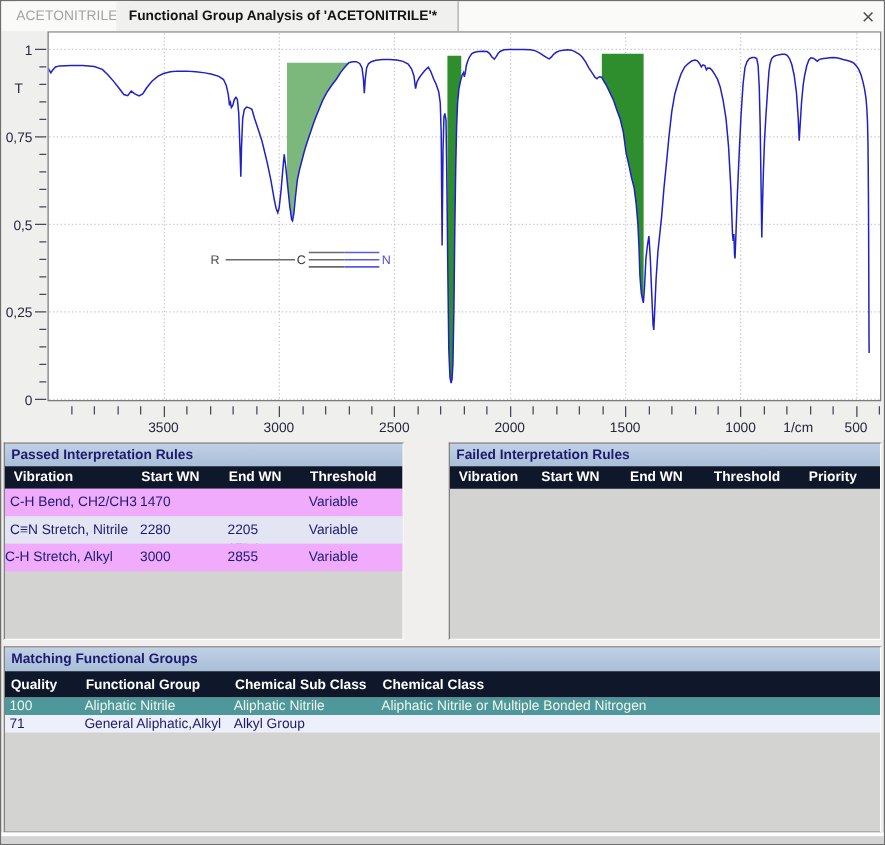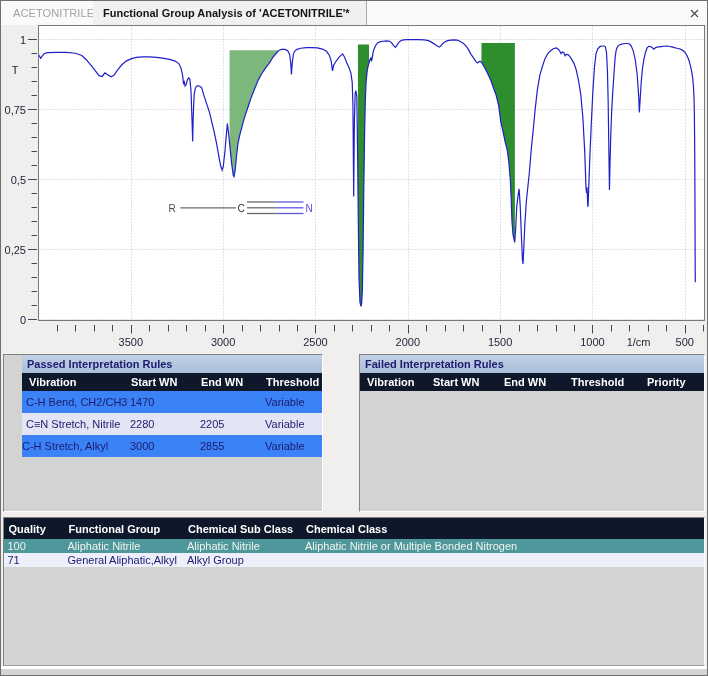--- a/index.html
+++ b/index.html
@@ -7,48 +7,48 @@
   #window{
     position:relative;width:708px;height:676px;
     background:#f0efed;
     border:1px solid #6e6e6e;
     font-family:"Liberation Sans", sans-serif;
     overflow:hidden;
   }
   
   #tabbar{position:absolute;left:0;top:0;width:706px;height:24px;background:#fafaf9;}
   .tab{position:absolute;top:0;height:24px;font-size:11px;line-height:24px;white-space:nowrap;cursor:default;}
-  #tab-inactive{left:0;width:93px;color:#a3a3a3;background:#fafaf9;padding-left:12px;letter-spacing:0.1px;}
+  #tab-inactive{left:12px;width:93px;color:#a3a3a3;background:#fafaf9;letter-spacing:0.1px;}
   #tab-active{left:92px;width:273.5px;color:#141414;background:#f0f0ef;font-weight:bold;padding-left:10px;}
   #tab-sep{position:absolute;left:364.5px;top:0;width:1px;height:24px;background:#aba9a6;}
   #close-btn{position:absolute;right:7px;top:7px;width:11px;height:11px;}
   
   #spectrum{position:absolute;left:0;top:24px;width:706px;height:327px;background:#efefee;}
   
   .panel{
     position:absolute;background:#d3d3d2;
     border-top:1px solid #828282;border-left:1px solid #828282;
     border-bottom:1px solid #ffffff;border-right:1px solid #ffffff;
     overflow:hidden;font-size:11px;
   }
-  #panel-passed{left:2px;top:353px;width:320px;height:158px;padding-left:18px;}
+  #panel-passed{left:2px;top:353px;width:320px;height:158px;}
   #panel-failed{left:358px;top:353px;width:346px;height:158px;}
   #panel-matching{left:2px;top:516px;width:702px;height:149px;border-bottom:1px solid #9c9c9c;}
   #bottom-strip-white{position:absolute;left:0;top:665px;width:706px;height:3px;background:#ffffff;}
   #bottom-strip-gray{position:absolute;left:0;top:668px;width:706px;height:6px;background:#d4d4d4;}
   .band{
     position:relative;height:18px;line-height:18px;
     background:linear-gradient(#c1d0e5,#a9bed8);
     color:#1b1b6e;font-weight:bold;padding-left:5px;white-space:nowrap;
   }
   #panel-matching .band{height:19px;line-height:19px;}
   .thead{position:relative;height:18px;background:#0f172a;color:#ffffff;font-weight:bold;}
   #panel-matching .thead{height:21px;}
   .thead .cell{font-weight:bold;color:#ffffff;}
-  .row{position:relative;background:#3b82f6;color:#1b1b6e;}
+  .row{position:relative;background:#f0abfc;color:#1b1b6e;}
   .rules-row{height:22px;}
   .match-row{height:14px;}
   .row.alt{background:#e4e5f4;}
   .row.sel{background:#4e979a;color:#f2f5ee;}
   .row.lav{background:#edeffa;}
   .cell{
     position:absolute;top:0;height:100%;white-space:nowrap;overflow:hidden;
     display:flex;align-items:center;
   }
 </style>
@@ -223,20 +223,21 @@
         <div class="cell" style="left: 7px; right: 0px;">Vibration</div>
         <div class="cell" style="left: 73px; right: 0px;">Start WN</div>
         <div class="cell" style="left: 144px; right: 0px;">End WN</div>
         <div class="cell" style="left: 211px; right: 0px;">Threshold</div>
         <div class="cell" style="left: 287px; right: 0px;">Priority</div>
       </div>
     <div class="tbody"></div>
   </div>
 
   <div id="panel-matching" class="panel">
+    <div class="band">Matching Functional Groups</div>
     <div class="thead">
         <div class="cell" style="left: 4.5px; right: 0px;">Quality</div>
         <div class="cell" style="left: 64.5px; right: 0px;">Functional Group</div>
         <div class="cell" style="left: 184px; right: 0px;">Chemical Sub Class</div>
         <div class="cell" style="left: 302px; right: 0px;">Chemical Class</div>
       </div>
     <div class="tbody">
         <div class="row match-row sel">
           <div class="cell" style="left: 3.5px; right: 0px;">100</div>
           <div class="cell" style="left: 63.5px; right: 0px;">Aliphatic Nitrile</div>

